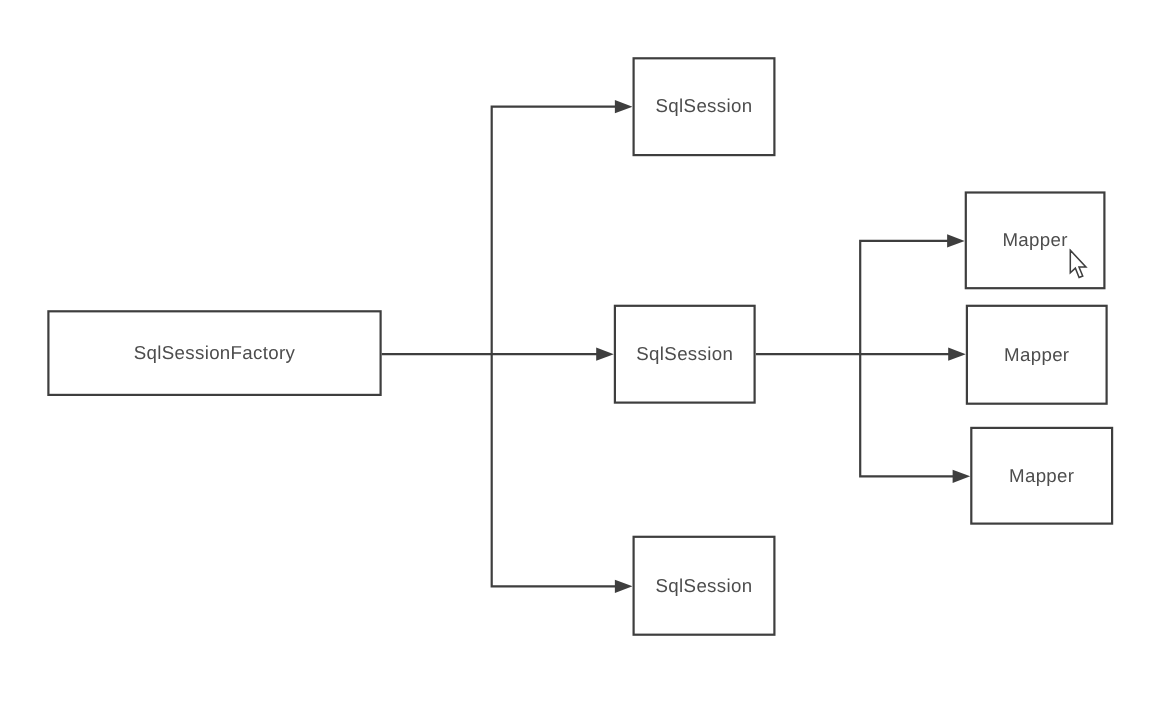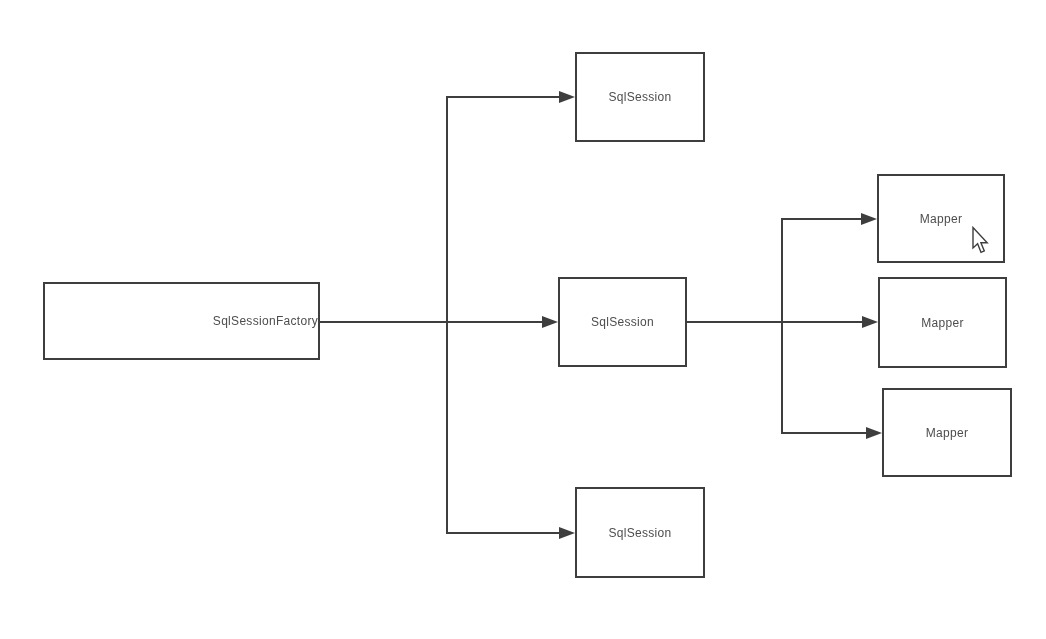--- a/index.html
+++ b/index.html
@@ -24,27 +24,27 @@
   }
   .node {
     position: absolute;
     box-sizing: border-box;
     border: 2px solid #3e3e3e;
     background: #ffffff;
     display: flex;
     align-items: center;
     justify-content: center;
     color: #4d4d4d;
-    font-size: 12px;
+    font-size: 17px;
     letter-spacing: 0.3px;
   }
   .node span {
     white-space: nowrap;
   }
-  .node-factory   { left: 43px;  top: 282px; width: 277px; height: 78px; justify-content: flex-end; }
+  .node-factory   { left: 43px;  top: 282px; width: 304px; height: 78px; }
   .node-s-top     { left: 575px; top: 52px;  width: 130px; height: 90px; }
   .node-s-mid     { left: 558px; top: 277px; width: 129px; height: 90px; }
   .node-s-bot     { left: 575px; top: 487px; width: 130px; height: 91px; }
   .node-m-top     { left: 877px; top: 174px; width: 128px; height: 89px; }
   .node-m-mid     { left: 878px; top: 277px; width: 129px; height: 91px; }
   .node-m-bot     { left: 882px; top: 388px; width: 130px; height: 89px; }
   .cursor-layer {
     position: absolute;
     left: 971px;
     top: 226px;

